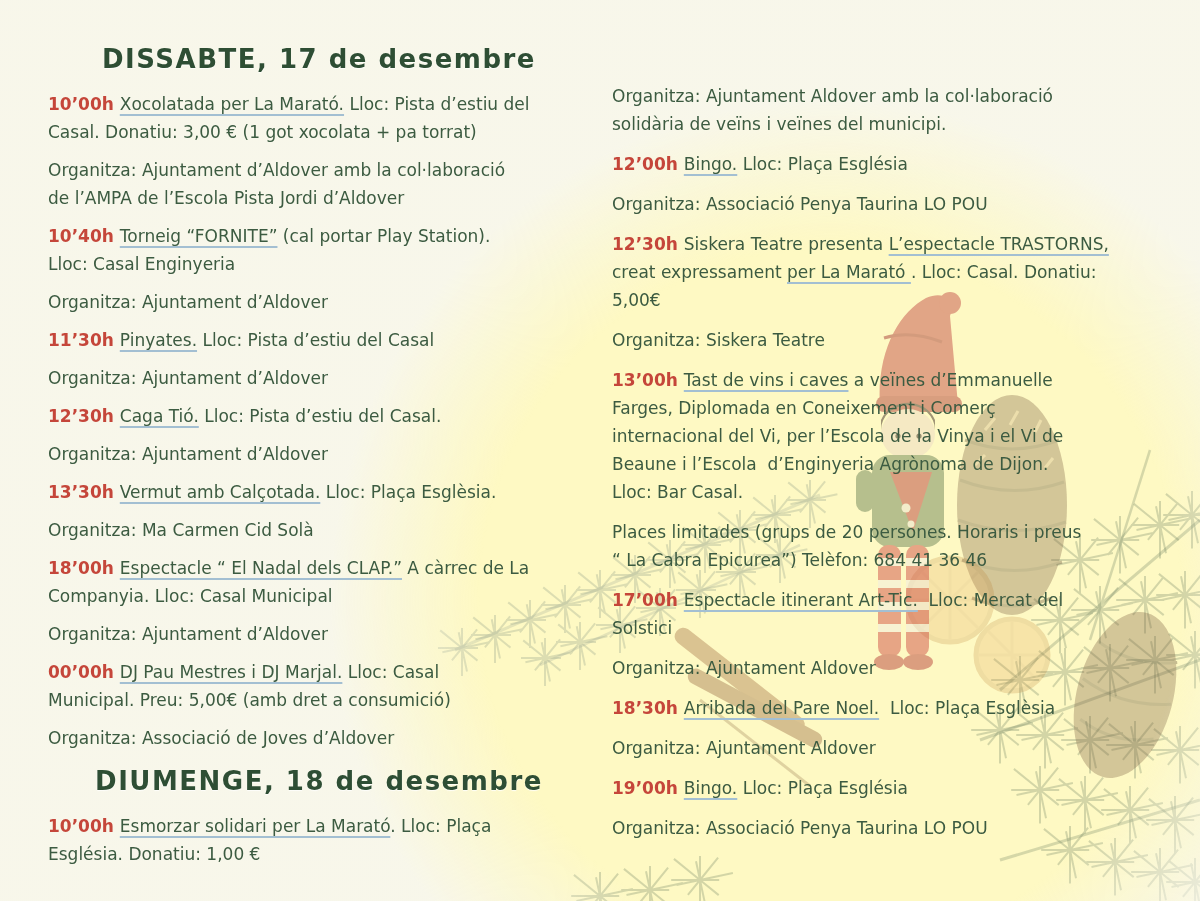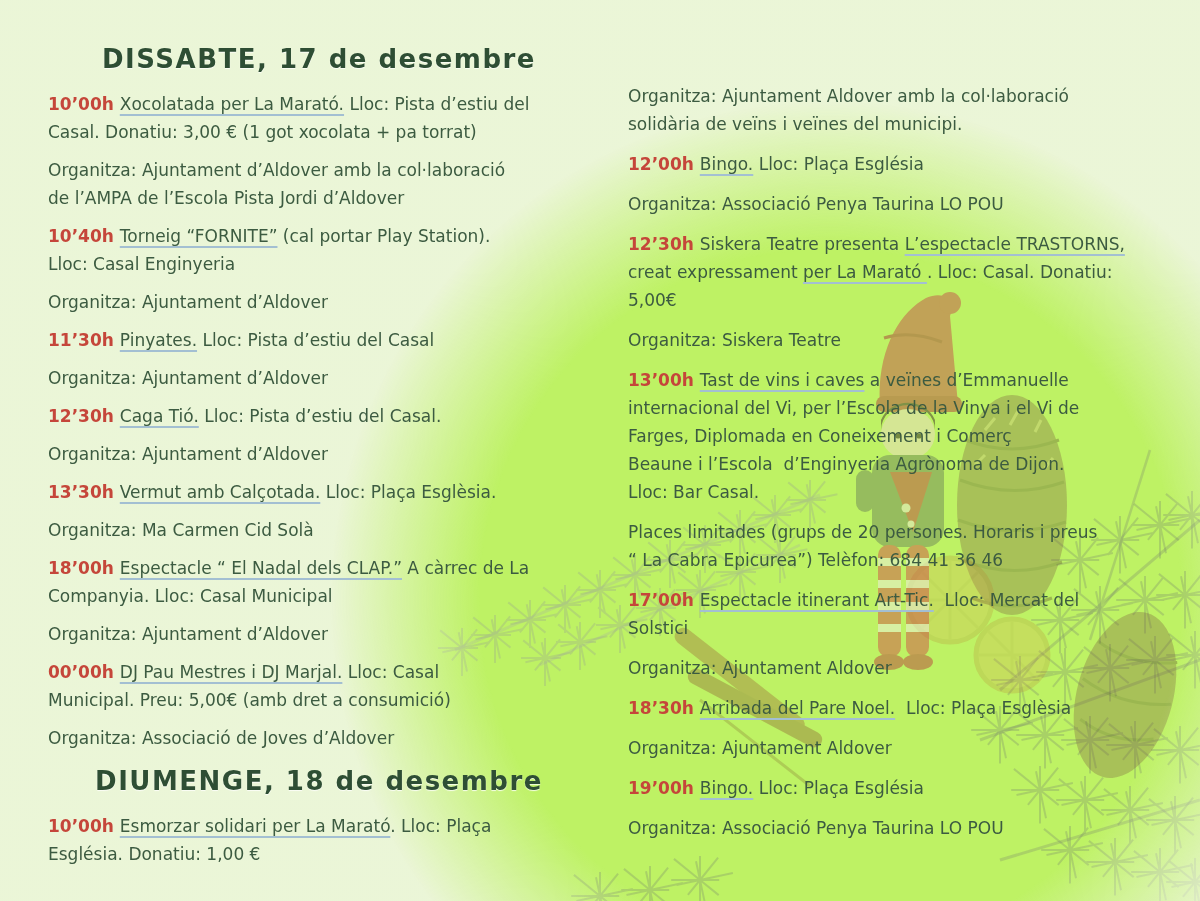--- a/index.html
+++ b/index.html
@@ -1,25 +1,25 @@
 <!DOCTYPE html>
 <html><head>
 <meta charset="utf-8">
 <style>
   html,body{margin:0;padding:0;}
   body{background:#e9e9e7;}
   .page{
     position:relative;width:1200px;height:901px;margin:0 auto;
-    background:#bef264;overflow:hidden;
+    background:#fef9c3;overflow:hidden;
     font-family:"DejaVu Sans", sans-serif;
   }
   .photo-layer{position:absolute;left:0;top:0;width:1200px;height:901px;z-index:1;pointer-events:none;}
   .col{position:absolute;z-index:2;}
   .col-left{left:48px;top:38px;width:542px;}
-  .col-right{left:628px;top:82px;width:556px;}
+  .col-right{left:612px;top:82px;width:556px;}
   .heading{
     text-align:center;font-size:26px;font-weight:bold;color:#2e4e34;
     letter-spacing:1.5px;margin:2px 0 12px 0;line-height:38px;
     text-shadow:0 1px 1px rgba(255,255,255,0.8);
   }
   .para{margin:0 0 10px 0;}
   .col-right .para{margin-bottom:12px;}
   .line{line-height:28px;height:28px;white-space:pre;font-size:17px;}
   .seg{color:#3c5b41;}
   .seg.time{color:#c5463a;font-weight:bold;text-align:right;}
@@ -327,22 +327,22 @@
       <div class="para">
         <div class="line"><span class="seg time">12’30h </span><span class="seg plain">Siskera Teatre presenta </span><span class="seg event">L’espectacle TRASTORNS,</span></div>
         <div class="line"><span class="seg plain">creat expressament </span><span class="seg event">per La Marató </span><span class="seg plain">. Lloc: Casal. Donatiu:</span></div>
         <div class="line"><span class="seg plain">5,00€</span></div>
       </div>
       <div class="para">
         <div class="line"><span class="seg plain">Organitza: Siskera Teatre</span></div>
       </div>
       <div class="para">
         <div class="line"><span class="seg time">13’00h </span><span class="seg event">Tast de vins i caves</span><span class="seg plain"> a veïnes d’Emmanuelle</span></div>
+        <div class="line"><span class="seg plain">Farges, Diplomada en Coneixement i Comerç</span></div>
         <div class="line"><span class="seg plain">internacional del Vi, per l’Escola de la Vinya i el Vi de</span></div>
-        <div class="line"><span class="seg plain">Farges, Diplomada en Coneixement i Comerç</span></div>
         <div class="line"><span class="seg plain">Beaune i l’Escola  d’Enginyeria Agrònoma de Dijon.</span></div>
         <div class="line"><span class="seg plain">Lloc: Bar Casal.</span></div>
       </div>
       <div class="para">
         <div class="line"><span class="seg plain">Places limitades (grups de 20 persones. Horaris i preus</span></div>
         <div class="line"><span class="seg plain">“ La Cabra Epicurea”) Telèfon: 684 41 36 46</span></div>
       </div>
       <div class="para">
         <div class="line"><span class="seg time">17’00h </span><span class="seg event">Espectacle itinerant Art-Tic.</span><span class="seg plain">  Lloc: Mercat del</span></div>
         <div class="line"><span class="seg plain">Solstici</span></div>

